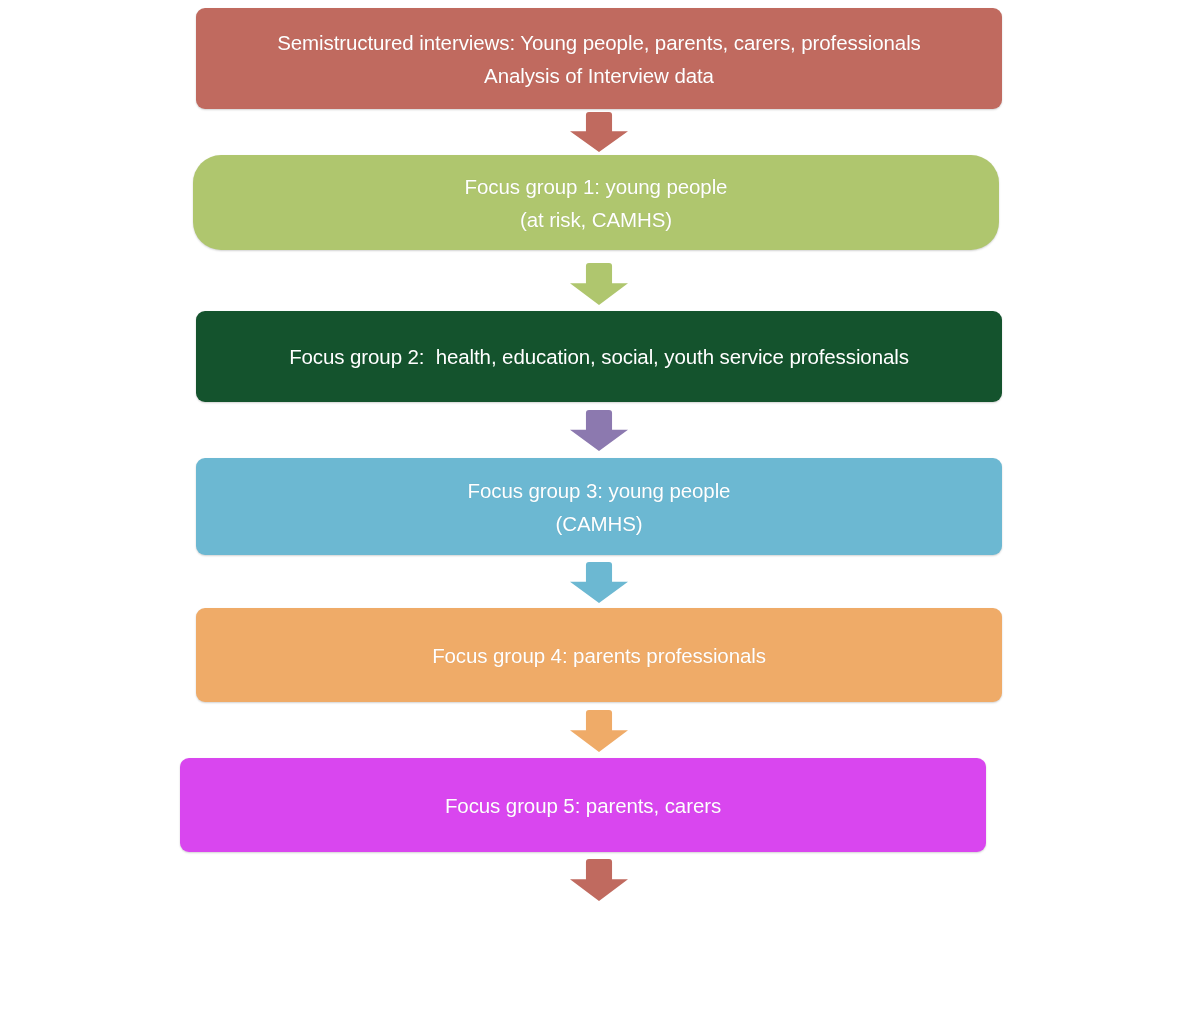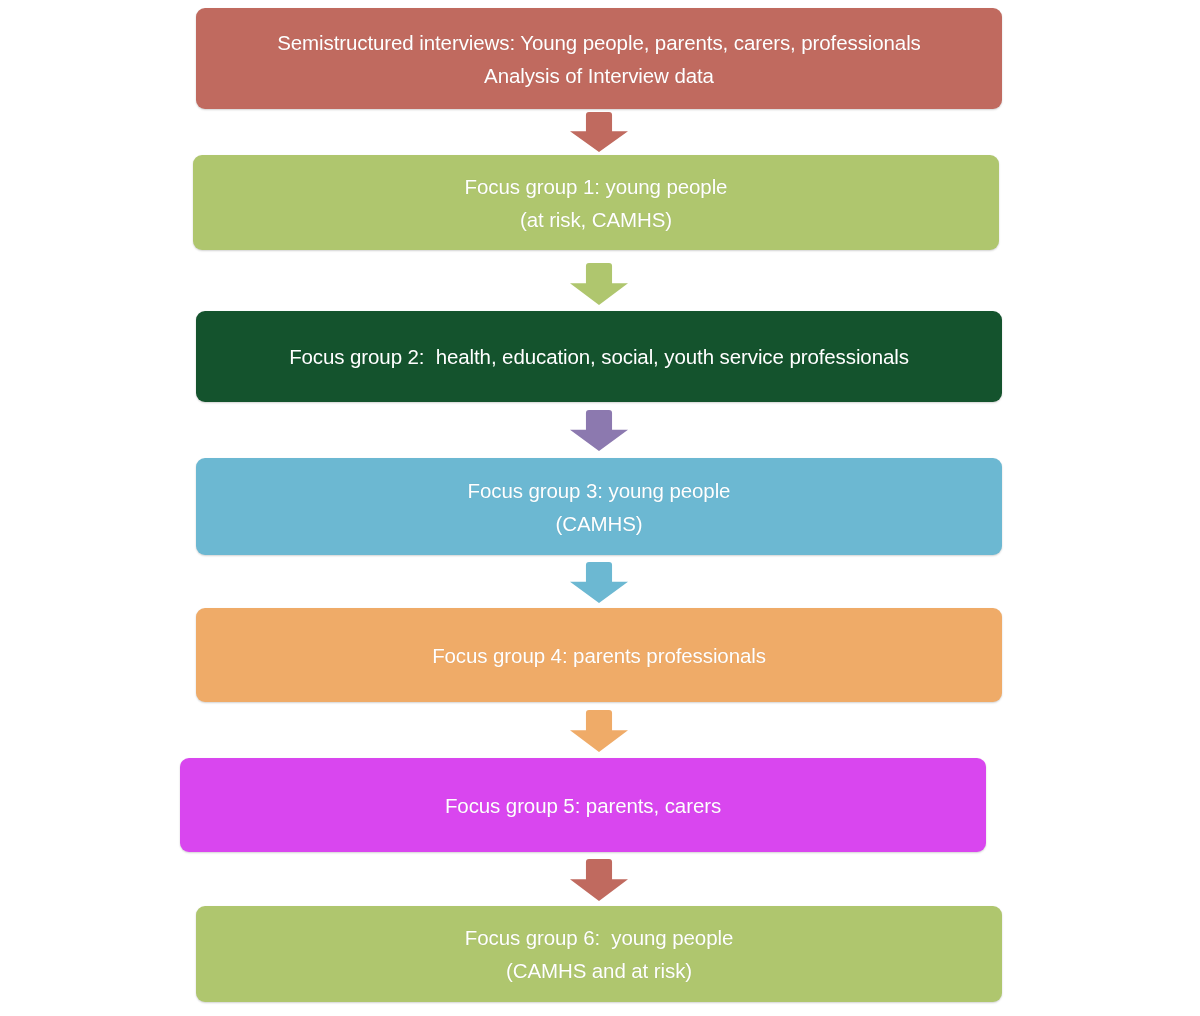--- a/index.html
+++ b/index.html
@@ -86,34 +86,30 @@
     </div>
     <div class="flow-arrow" style="left: 570px; top: 859px; width: 58px; height: 42px;">
       <svg width="58" height="42" viewBox="0 0 58 42">
         <path d="M18.95,0 L39.05,0 Q42.05,0 42.05,3 L42.05,20.16 L58,20.16 L29,42 L0,20.16 L15.95,20.16 L15.95,3 Q15.95,0 18.95,0 Z" fill="#C06A5F"></path>
       </svg>
     </div>
     <div class="flow-stage" style="left: 196px; top: 8px; width: 806px; height: 101px; background: rgb(192, 106, 95);">
       <span class="stage-line">Semistructured interviews: Young people, parents, carers, professionals</span>
       <span class="stage-line">Analysis of Interview data</span>
     </div>
-    <div class="flow-stage" style="left: 193px; top: 155px; width: 806px; height: 95px; background: rgb(175, 198, 110);">
+    <div class="flow-stage" style="left: 193px; top: 155px; width: 806px; height: 95px; background: rgb(175, 198, 110); border-radius: 28px;">
       <span class="stage-line">Focus group 1: young people</span>
       <span class="stage-line">(at risk, CAMHS)</span>
     </div>
     <div class="flow-stage" style="left: 196px; top: 311px; width: 806px; height: 91px; background: #14532d;">
       <span class="stage-line">Focus group 2:  health, education, social, youth service professionals</span>
     </div>
     <div class="flow-stage" style="left: 196px; top: 458px; width: 806px; height: 97px; background: rgb(108, 184, 210);">
       <span class="stage-line">Focus group 3: young people</span>
       <span class="stage-line">(CAMHS)</span>
     </div>
     <div class="flow-stage" style="left: 196px; top: 608px; width: 806px; height: 94px; background: rgb(239, 171, 104);">
       <span class="stage-line">Focus group 4: parents professionals</span>
     </div>
     <div class="flow-stage" style="left: 180px; top: 758px; width: 806px; height: 94px; background: #d946ef;">
       <span class="stage-line">Focus group 5: parents, carers</span>
     </div>
-    <div class="flow-stage" style="left: 196px; top: 906px; width: 806px; height: 96px; background: rgb(175, 198, 110);">
-      <span class="stage-line">Focus group 6:  young people</span>
-      <span class="stage-line">(CAMHS and at risk)</span>
-    </div>
   </div>
 
 </body></html>

